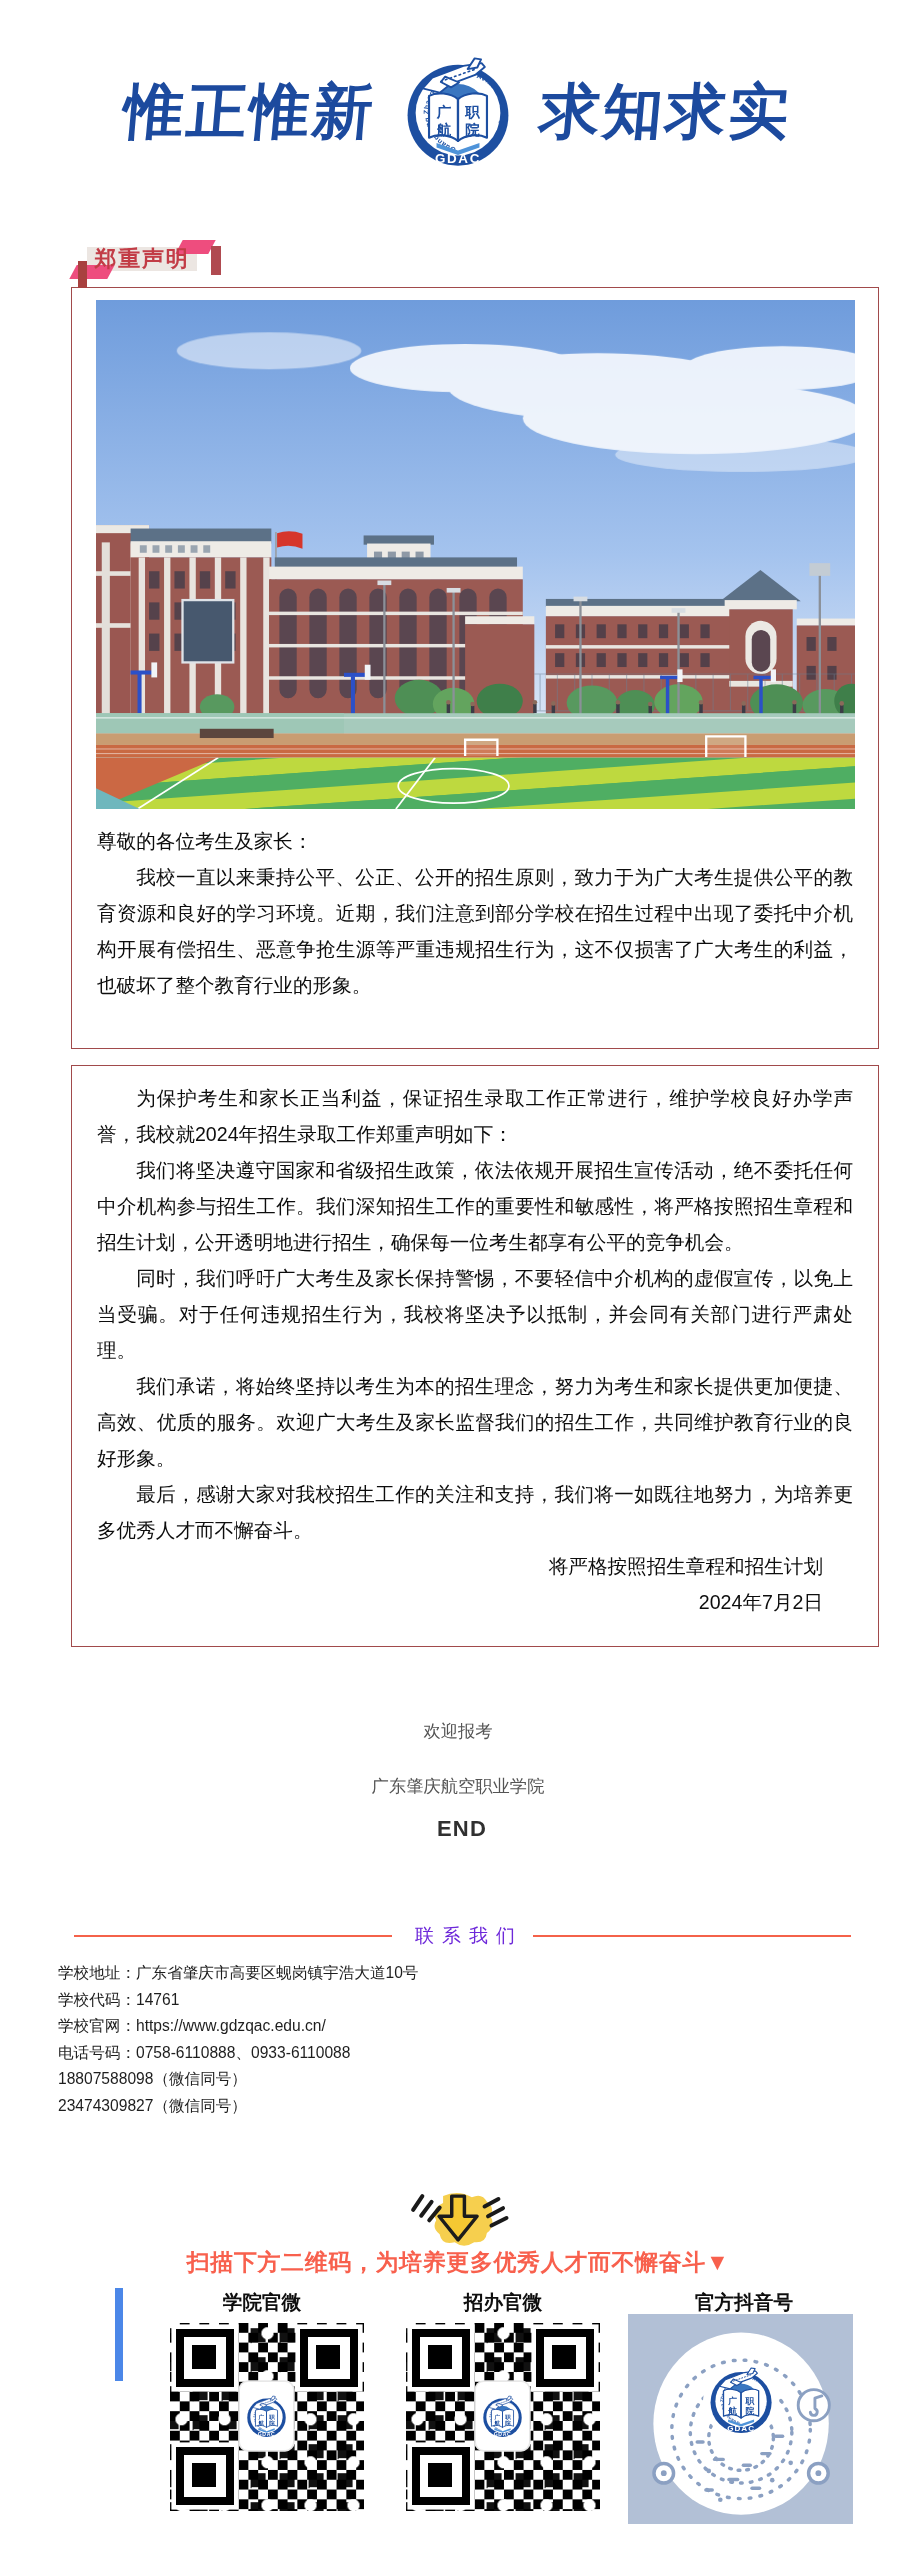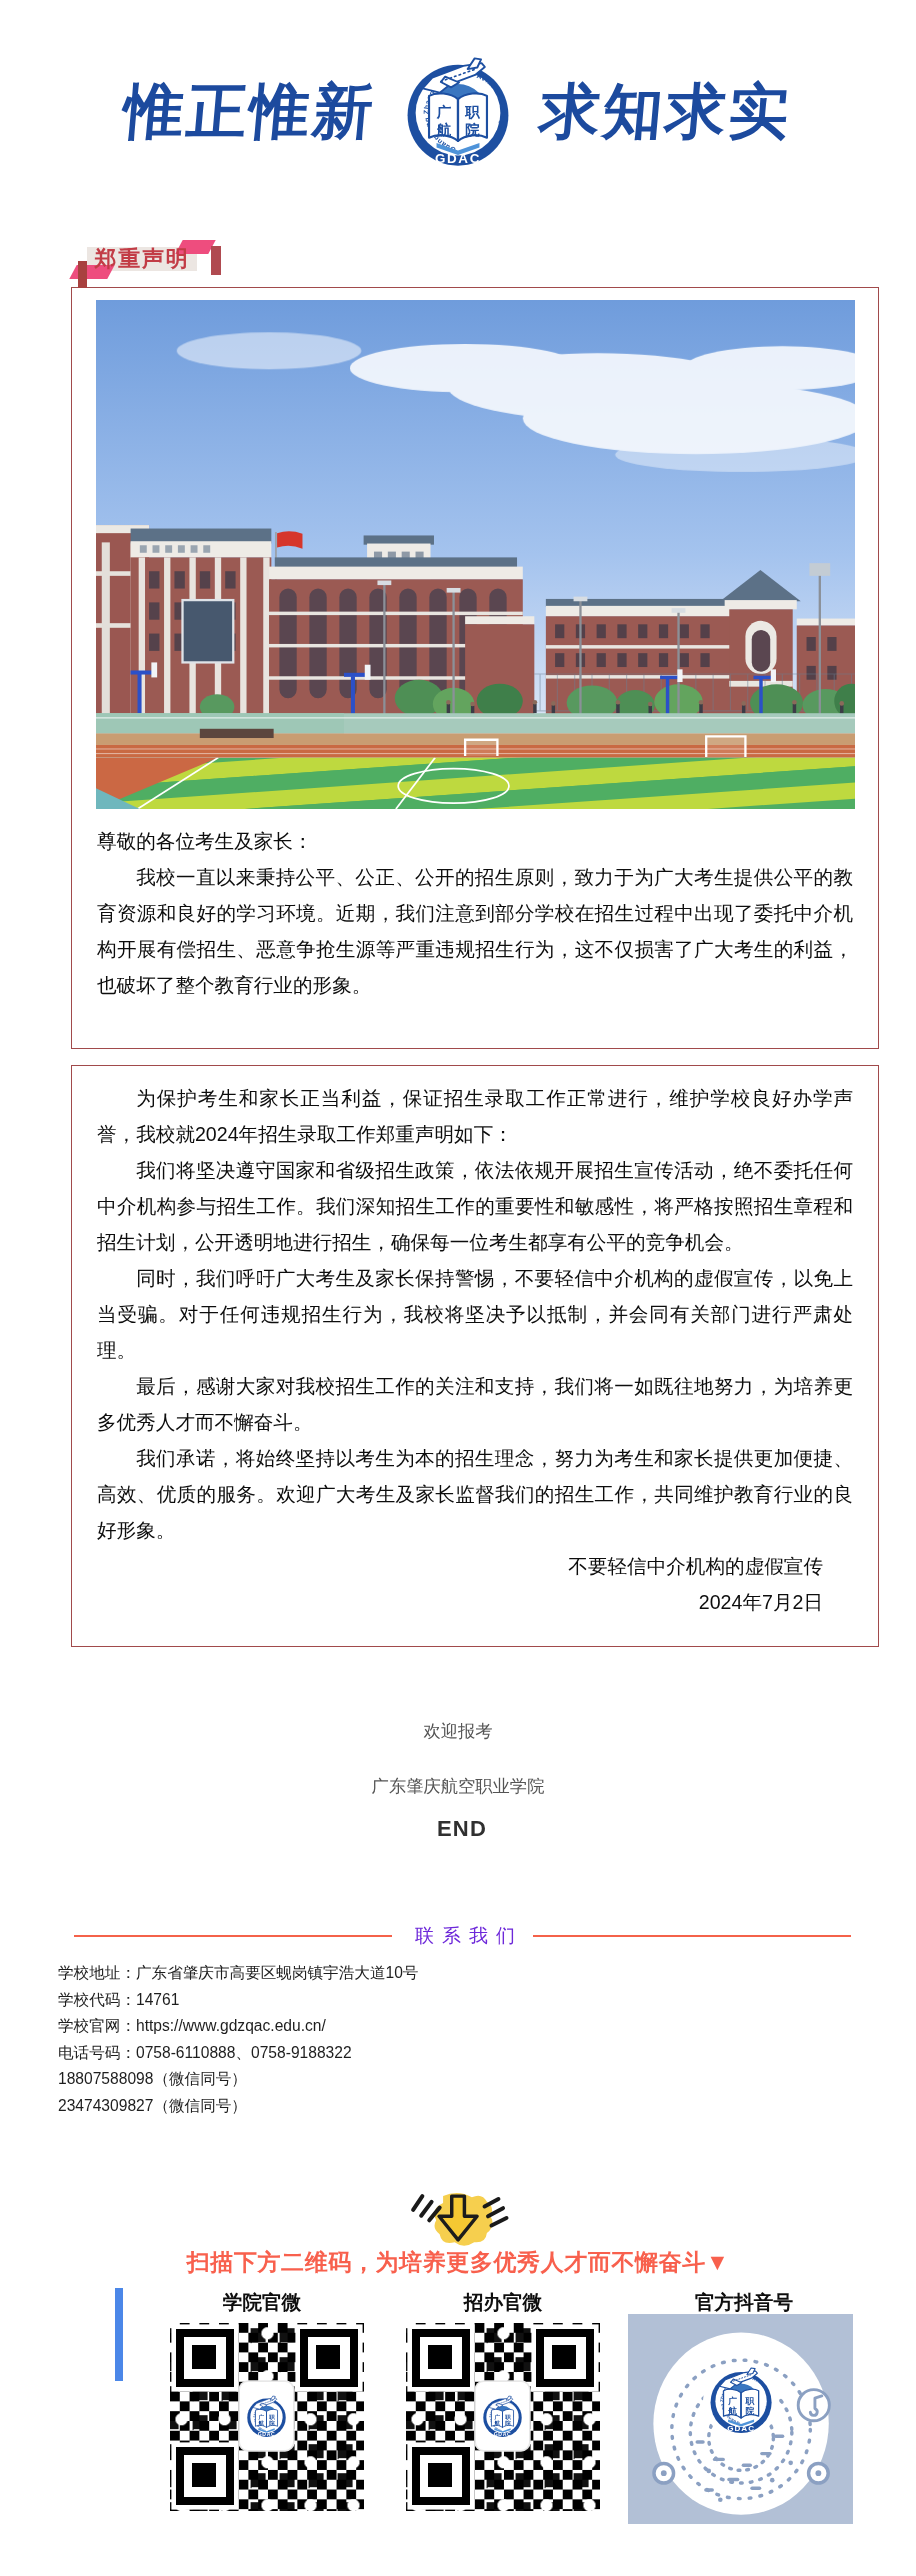--- a/index.html
+++ b/index.html
@@ -395,42 +395,42 @@
       <p class="greet">尊敬的各位考生及家长：</p>
       <p>我校一直以来秉持公平、公正、公开的招生原则，致力于为广大考生提供公平的教育资源和良好的学习环境。近期，我们注意到部分学校在招生过程中出现了委托中介机构开展有偿招生、恶意争抢生源等严重违规招生行为，这不仅损害了广大考生的利益，也破坏了整个教育行业的形象。</p>
     </div>
   </div>
 
   <div class="sbox" id="box2">
     <div class="bodytext">
       <p>为保护考生和家长正当利益，保证招生录取工作正常进行，维护学校良好办学声誉，我校就2024年招生录取工作郑重声明如下：</p>
       <p>我们将坚决遵守国家和省级招生政策，依法依规开展招生宣传活动，绝不委托任何中介机构参与招生工作。我们深知招生工作的重要性和敏感性，将严格按照招生章程和招生计划，公开透明地进行招生，确保每一位考生都享有公平的竞争机会。</p>
       <p>同时，我们呼吁广大考生及家长保持警惕，不要轻信中介机构的虚假宣传，以免上当受骗。对于任何违规招生行为，我校将坚决予以抵制，并会同有关部门进行严肃处理。</p>
+      <p>我们承诺，将始终坚持以考生为本的招生理念，努力为考生和家长提供更加便捷、高效、优质的服务。欢迎广大考生及家长监督我们的招生工作，共同维护教育行业的良好形象。</p>
       <p>最后，感谢大家对我校招生工作的关注和支持，我们将一如既往地努力，为培养更多优秀人才而不懈奋斗。</p>
-      <p>我们承诺，将始终坚持以考生为本的招生理念，努力为考生和家长提供更加便捷、高效、优质的服务。欢迎广大考生及家长监督我们的招生工作，共同维护教育行业的良好形象。</p>
-      <p class="sig">不要轻信中介机构的虚假宣传</p>
+      <p class="sig">将严格按照招生章程和招生计划</p>
       <p class="date">2024年7月2日</p>
     </div>
   </div>
 
   <div class="wline" id="w1">欢迎报考</div>
   <div class="wline" id="w2">广东肇庆航空职业学院</div>
   <div id="endlbl">END</div>
 
   <div class="divider">
     <span class="ln ln1"></span>
     <span class="t">联系我们</span>
     <span class="ln ln2"></span>
   </div>
 
   <div class="contact">
     <div>学校地址：广东省肇庆市高要区蚬岗镇宇浩大道10号</div>
     <div>学校代码：14761</div>
     <div>学校官网：https://www.gdzqac.edu.cn/</div>
-    <div>电话号码：0758-6110888、0758-9188322</div>
+    <div>电话号码：0758-6110888、0933-6110088</div>
     <div>18807588098（微信同号）</div>
     <div>23474309827（微信同号）</div>
   </div>
 
   <svg class="arrow-wrap" viewBox="0 0 210 100">
     <path fill="#f6cf4e" d="M80,12 q26,-12 50,2 q18,-8 26,8 q14,10 6,24 q10,18 -6,30 q-2,18 -22,16 q-18,12 -34,0 q-22,6 -26,-14 q-14,-10 -6,-24 q-10,-20 12,-30 z"></path>
     <g stroke="#1a1a1a" stroke-width="7" stroke-linecap="round">
       <line x1="28" y1="36" x2="44" y2="12"></line>
         <line x1="42" y1="46" x2="60" y2="22"></line>
         <line x1="56" y1="54" x2="74" y2="32"></line>

